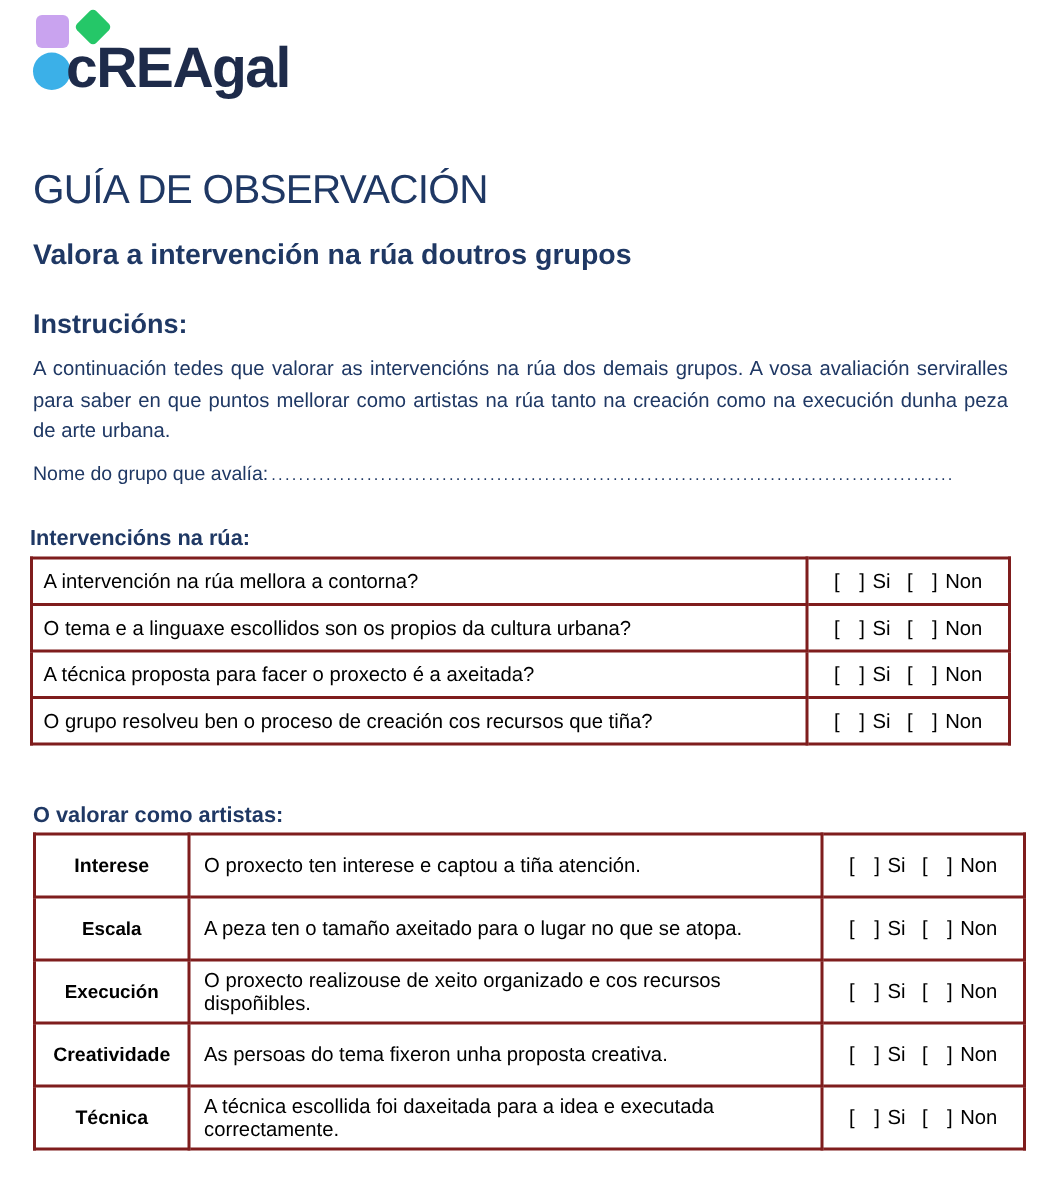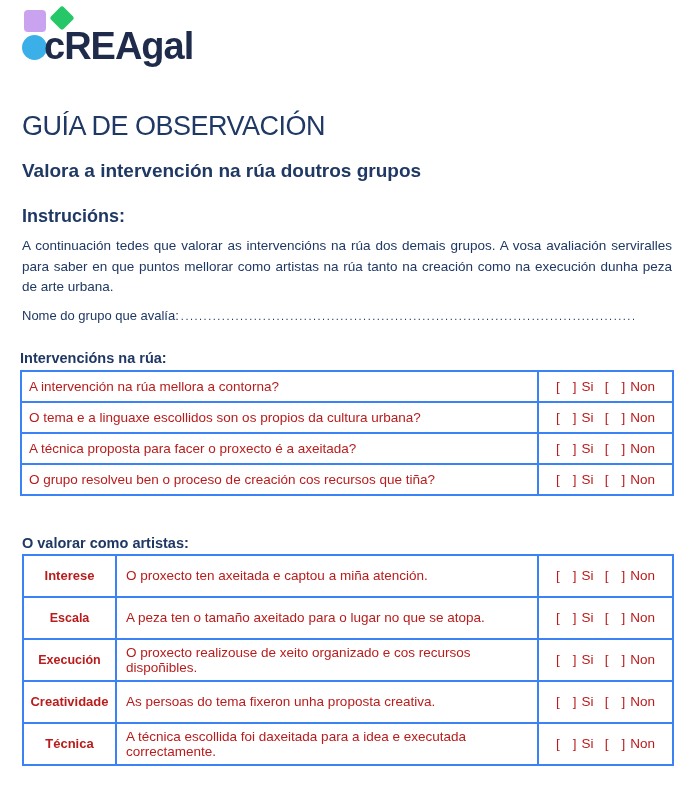--- a/index.html
+++ b/index.html
@@ -32,27 +32,27 @@
   .name-row { display:flex; align-items:baseline; margin:9px 0 0 2px; width:612px; font-size:13px; line-height:17px; }
   .name-label { white-space:nowrap; flex:0 0 auto; }
   .dots { flex:1 1 auto; overflow:hidden; white-space:nowrap; letter-spacing:1.5px; font-size:11px; margin-left:2px; }
 
   .sec-head { font-size:14.5px; line-height:18px; font-weight:bold; }
   .sec1-head { margin:24px 0 0 0; }
   .sec2-head { margin:38px 0 0 2px; }
 
   
   table { border-collapse:collapse; table-layout:fixed; }
-  td { border:2px solid #3b82f6; font-size:13.5px; color:#b91c1c; vertical-align:middle; }
+  td { border:2px solid #7f1d1d; font-size:13.5px; color:#000000; vertical-align:middle; }
   .t1 { width:652px; margin-top:3px; }
   .t1 td { height:31px; }
   .t1 .q { width:517px; padding-left:7px; }
   .t2 { width:650px; margin-left:2px; margin-top:2px; }
   .t2 td { height:42px; }
-  .t2 .lbl { width:93px; text-align:center; font-weight:bold; font-size:13px; }
+  .t2 .lbl { width:103px; text-align:center; font-weight:bold; font-size:13px; }
   .t2 .lbl.lt { font-weight:600; font-size:12.5px; }
   .t2 .desc { width:422px; padding-left:9px; }
   .cbcell { width:135px; text-align:center; }
 
   
   .cbg { display:inline-flex; align-items:baseline; white-space:nowrap; font-size:13.5px; }
   .cb { display:inline-flex; align-items:baseline; cursor:pointer; }
   .cb .bro { }
   .cb .brc { margin-left:13px; }
   .cb .cbl { margin-left:5px; }
@@ -145,21 +145,21 @@
       </span></td>
     </tr>
   </tbody>
     </table>
 
   <div class="sec-head sec2-head">O valorar como artistas:</div>
   <table class="t2">
     <tbody>
         <tr>
       <td class="lbl">Interese</td>
-      <td class="desc">O proxecto ten axeitada e captou a miña atención.</td>
+      <td class="desc">O proxecto ten interese e captou a tiña atención.</td>
       <td class="cbcell"><span class="cbg">
         <span class="cb">
                 <span class="bro">[</span>
                 <span class="brc">]</span>
                 <span class="cbl">Si</span>
               </span>
         <span class="cb">
                 <span class="bro">[</span>
                 <span class="brc">]</span>
                 <span class="cbl">Non</span>

